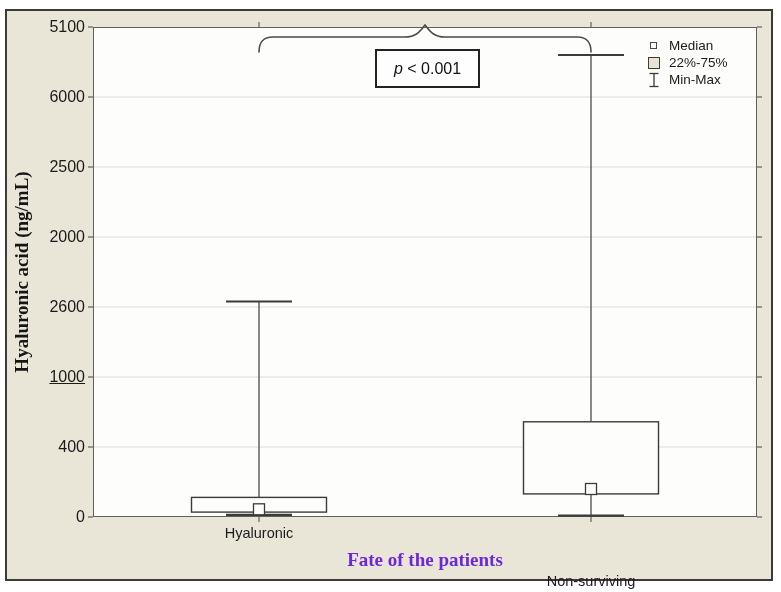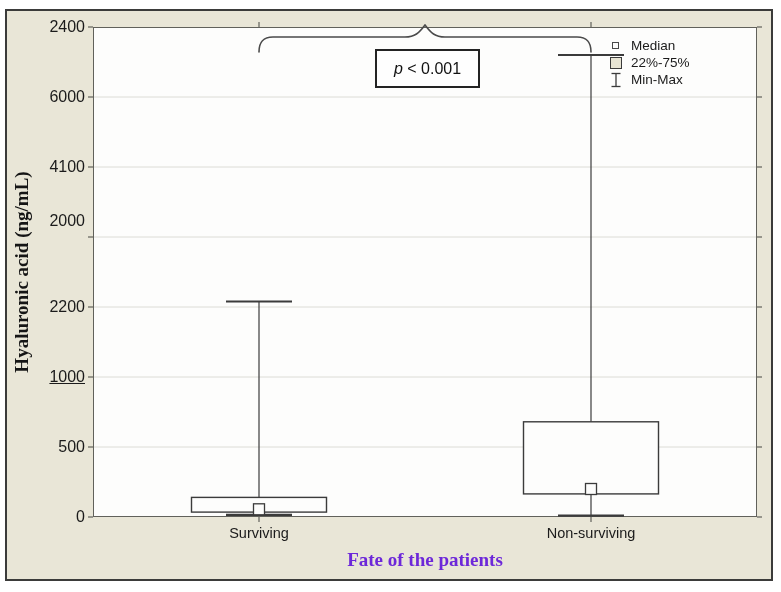--- a/index.html
+++ b/index.html
@@ -12,21 +12,21 @@
   #chart-svg{position:absolute;left:0;top:0;width:781px;height:592px;pointer-events:none;}
   .ytick-label{position:absolute;left:18px;width:67px;height:18px;line-height:18px;
                text-align:right;font-size:16px;color:#1b1b1b;}
   .xcat-label{position:absolute;top:525px;transform:translateX(-50%);white-space:nowrap;
               font-size:14.5px;color:#1b1b1b;}
   #x-title{position:absolute;left:93px;top:549px;width:664px;text-align:center;
            font-family:"Liberation Serif",serif;font-weight:bold;font-size:19px;color:#6d28d9;}
   #y-title{position:absolute;left:22px;top:272px;transform:translate(-50%,-50%) rotate(-90deg);
            white-space:nowrap;font-family:"Liberation Serif",serif;font-weight:bold;
            font-size:19px;color:#151515;}
-  #legend{position:absolute;left:607px;top:37px;}
+  #legend{position:absolute;left:645px;top:37px;}
   .legend-row{display:flex;align-items:center;height:17px;}
   .legend-icon-cell{width:17px;display:flex;justify-content:center;align-items:center;}
   .legend-label{margin-left:7px;font-size:13.5px;color:#1b1b1b;white-space:nowrap;}
   .icon-median{width:7px;height:7px;box-sizing:border-box;border:1px solid #4a4a4a;background:#fdfdfc;}
   .icon-iqr{width:12px;height:12px;box-sizing:border-box;border:1px solid #3b3b3b;background:#e7e4d3;}
   #p-box{position:absolute;left:375px;top:49px;width:105px;height:39px;box-sizing:border-box;
          background:#fefefe;border:2px solid #232323;display:flex;align-items:center;
          justify-content:center;font-size:16px;color:#111;white-space:pre;}
   #p-box .pvar{font-style:italic;}
 </style>
@@ -77,31 +77,31 @@
       <rect x="523.5" y="421.8" width="135" height="72.09999999999997" fill="#fdfdfc" stroke="#3b3b3b" stroke-width="1.4"></rect>
       <rect x="585.5" y="483.5" width="11" height="11" fill="#fdfdfc" stroke="#3b3b3b" stroke-width="1.3"></rect>
       <path d="M 259 52 C 259 43 262 37 273 37 L 405 37
                C 415 37 419 33 425 25
                C 431 33 435 37 445 37 L 577 37
                C 588 37 591 43 591 52" fill="none" stroke="#4a4a4a" stroke-width="1.6" stroke-linecap="round"></path>
     </svg>
 
   <div id="yticks">
       <div class="ytick-label" style="top: 508px;">0</div>
-      <div class="ytick-label" style="top: 438px;">500</div>
+      <div class="ytick-label" style="top: 438px;">400</div>
       <div class="ytick-label" style="top: 368px; text-decoration: underline;">1000</div>
-      <div class="ytick-label" style="top: 298px;">2200</div>
-      <div class="ytick-label" style="top: 212px;">2000</div>
-      <div class="ytick-label" style="top: 158px;">4100</div>
+      <div class="ytick-label" style="top: 298px;">2600</div>
+      <div class="ytick-label" style="top: 228px;">2000</div>
+      <div class="ytick-label" style="top: 158px;">2500</div>
       <div class="ytick-label" style="top: 88px;">6000</div>
-      <div class="ytick-label" style="top: 18px;">2400</div>
+      <div class="ytick-label" style="top: 18px;">5100</div>
     </div>
   <div id="xcats">
-      <div class="xcat-label" style="left: 259px;">Surviving</div>
-      <div class="xcat-label" style="left: 591px;">Non-surviving</div>
+      <div class="xcat-label" style="left: 259px;">Hyaluronic</div>
+      <div class="xcat-label" style="left: 591px; margin-top: 48px;">Non-surviving</div>
     </div>
 
   <div id="y-title">Hyaluronic acid (ng/mL)</div>
   <div id="x-title">Fate of the patients</div>
 
   <div id="legend">
       <div class="legend-row">
         <span class="legend-icon-cell">
           <span class="icon-median"></span>
         </span>

